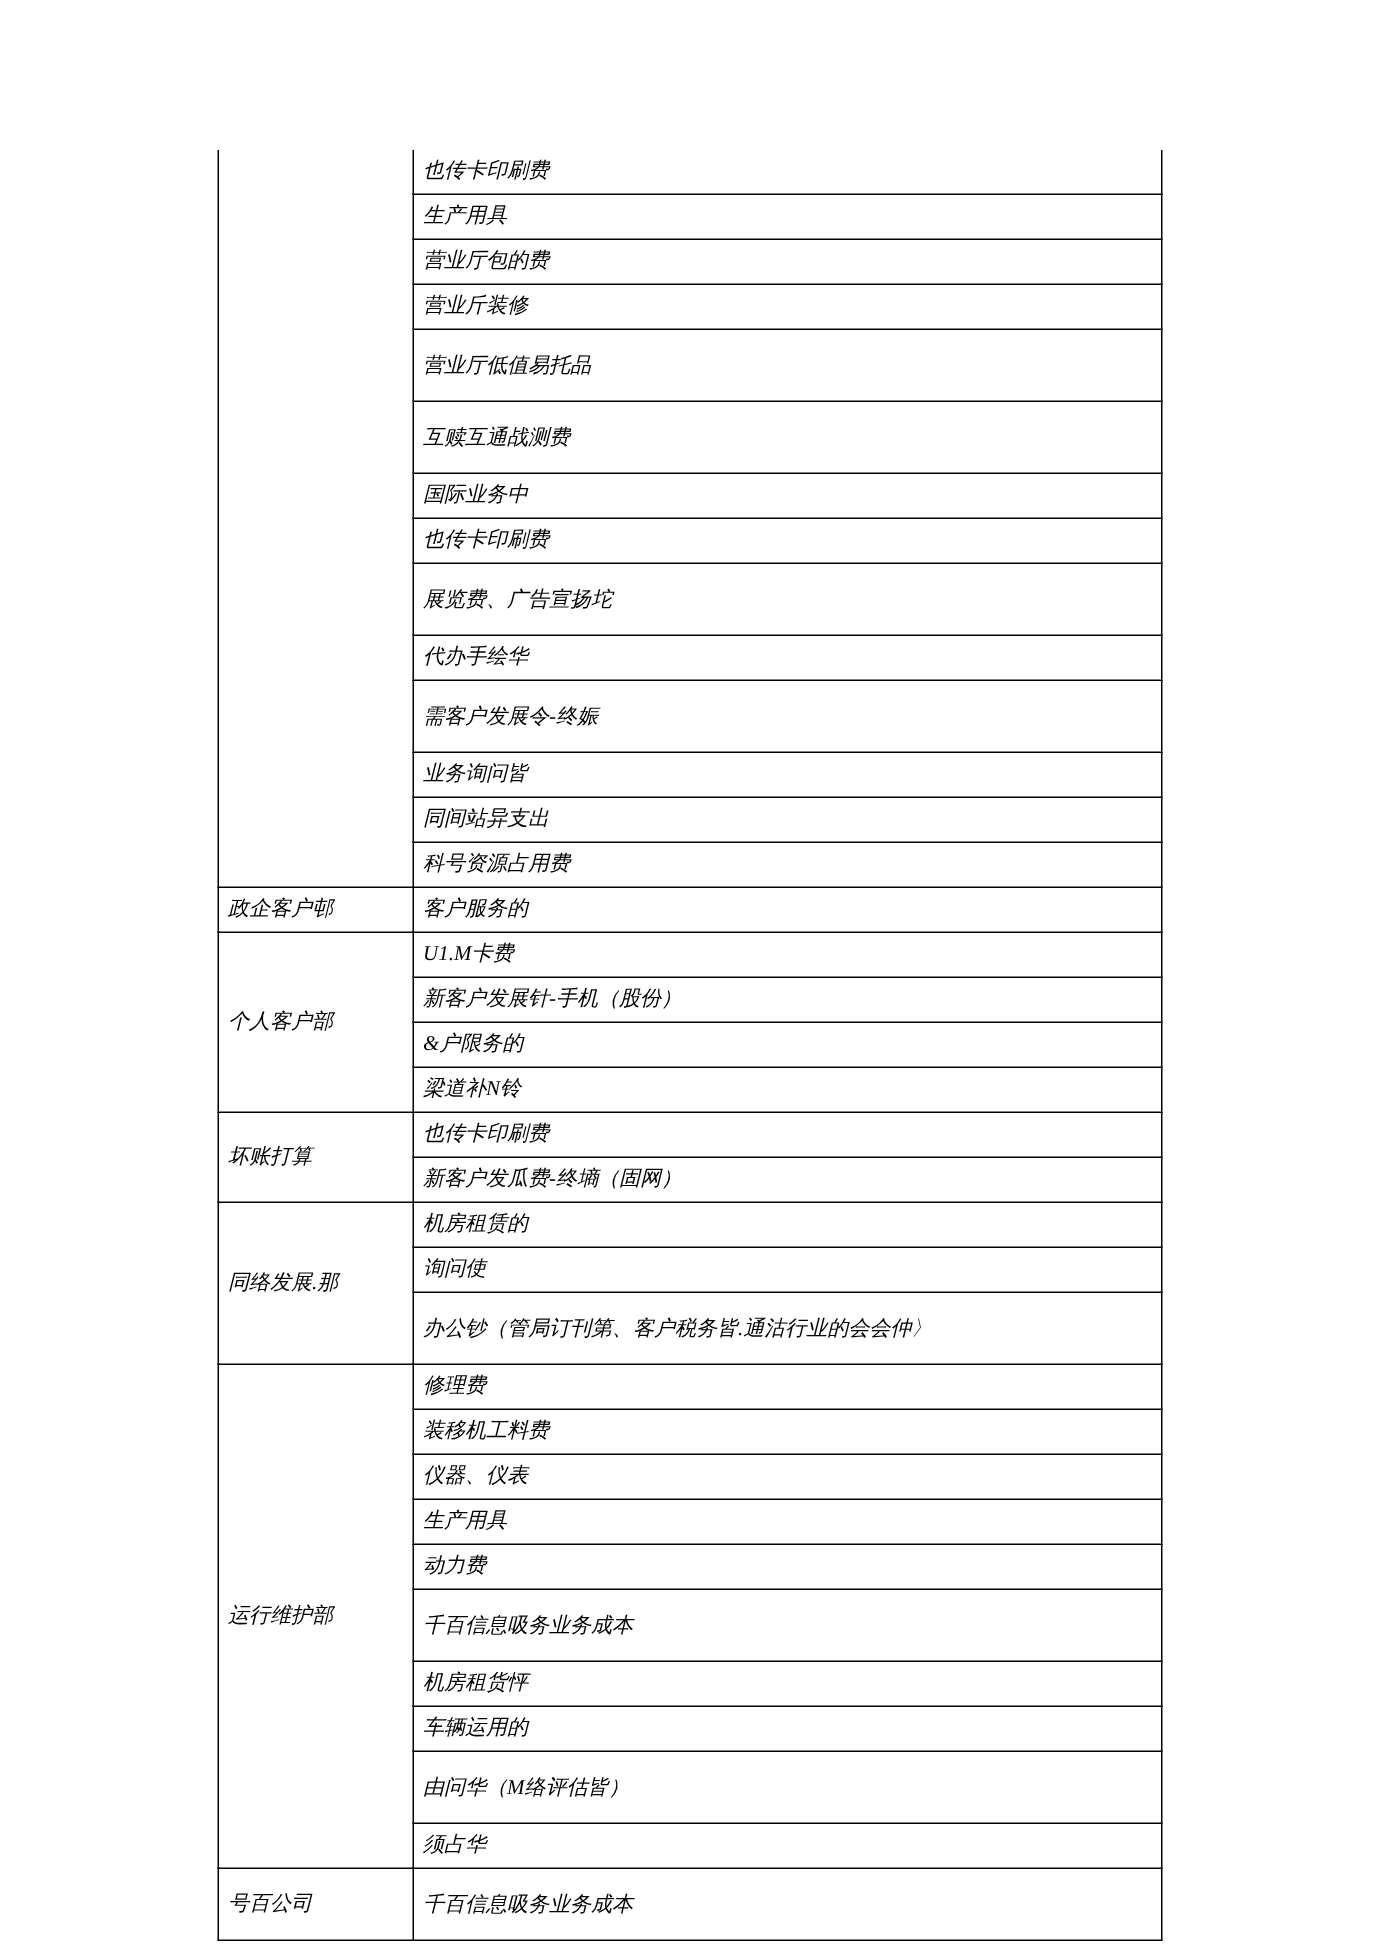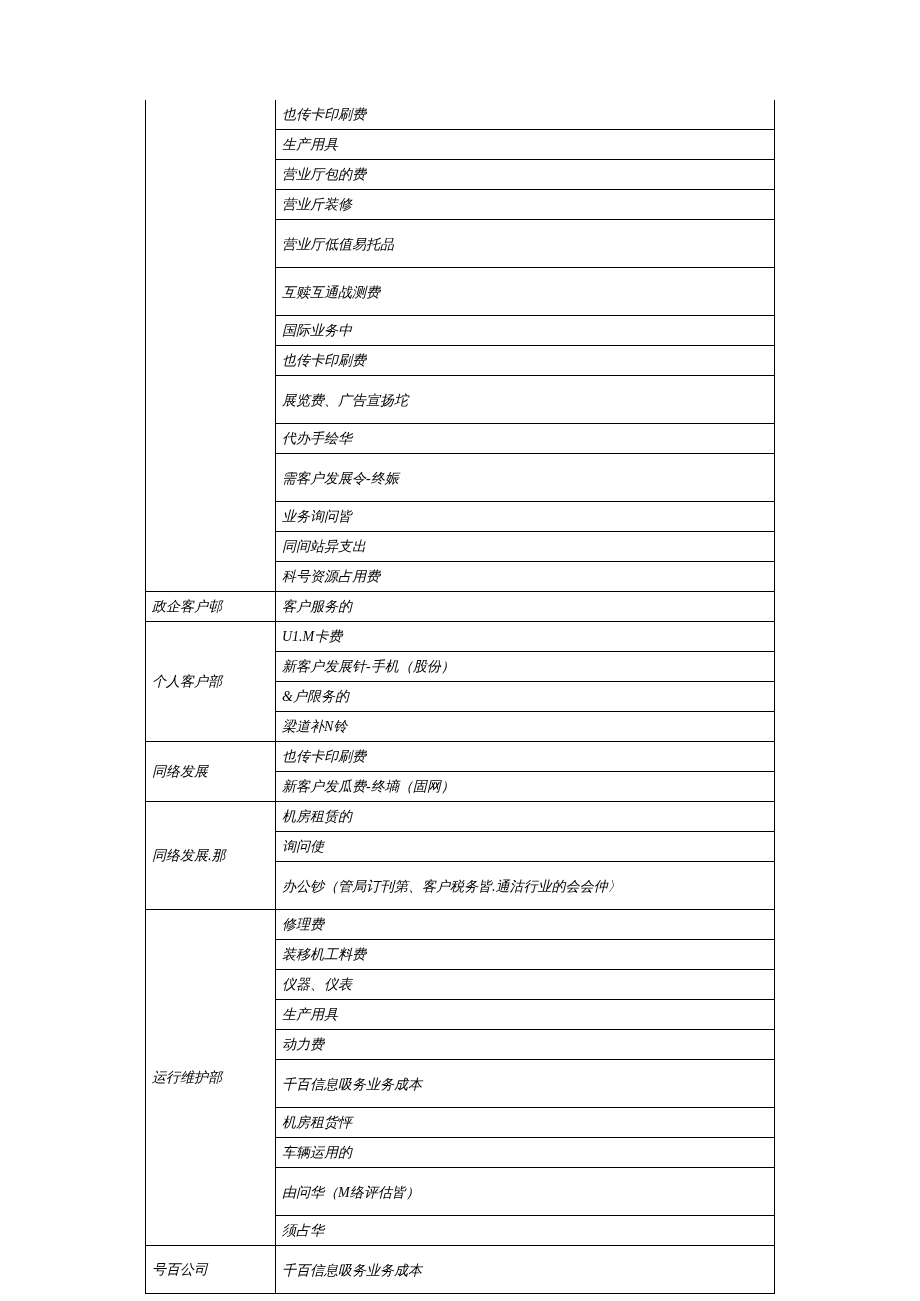--- a/index.html
+++ b/index.html
@@ -105,21 +105,21 @@
         <tr>
           <td class="right-col">新客户发展针-手机（股份）</td>
         </tr>
         <tr>
           <td class="right-col">&amp;户限务的</td>
         </tr>
         <tr>
           <td class="right-col">梁道补N铃</td>
         </tr>
         <tr>
-          <td class="left-col" rowspan="2">同络发展</td>
+          <td class="left-col" rowspan="2">坏账打算</td>
           <td class="right-col">也传卡印刷费</td>
         </tr>
         <tr>
           <td class="right-col">新客户发瓜费-终墒（固网）</td>
         </tr>
         <tr>
           <td class="left-col" rowspan="3">同络发展.那</td>
           <td class="right-col">机房租赁的</td>
         </tr>
         <tr>

